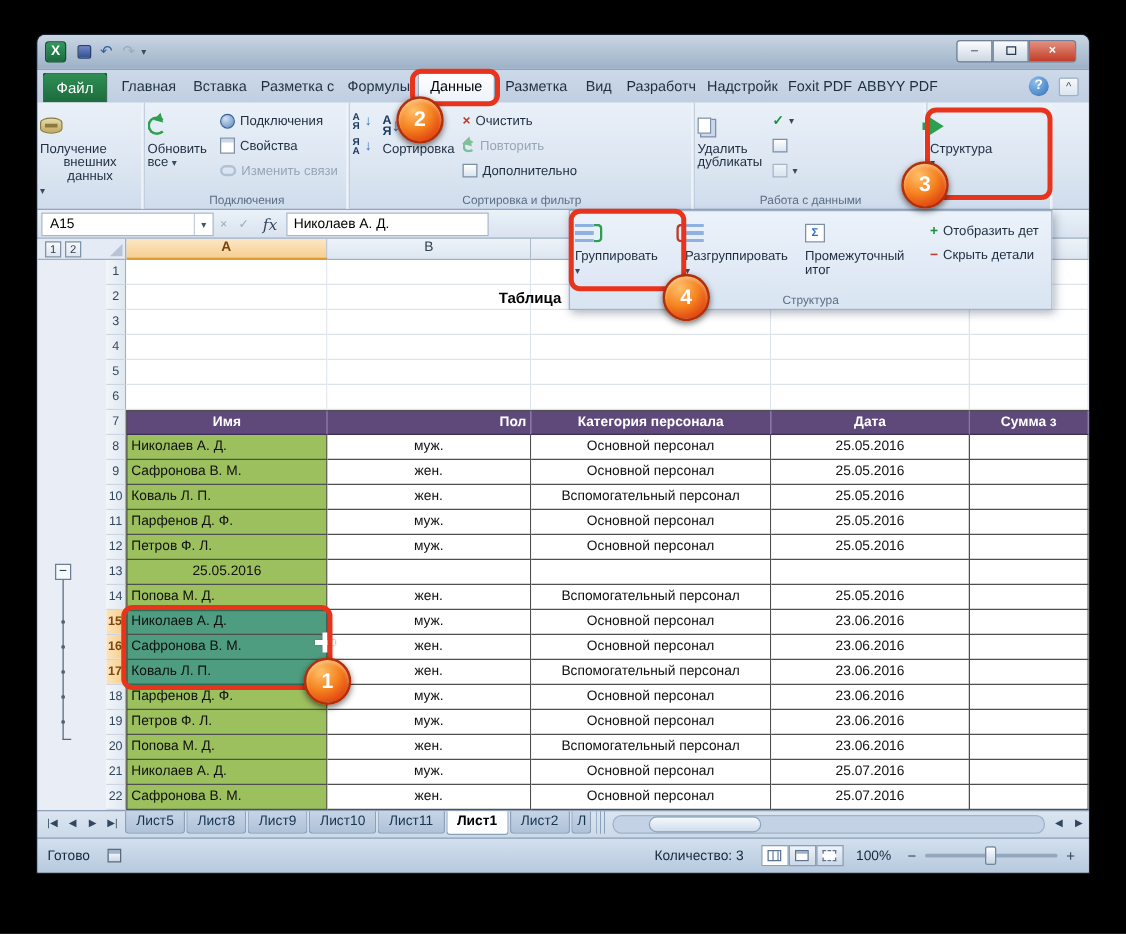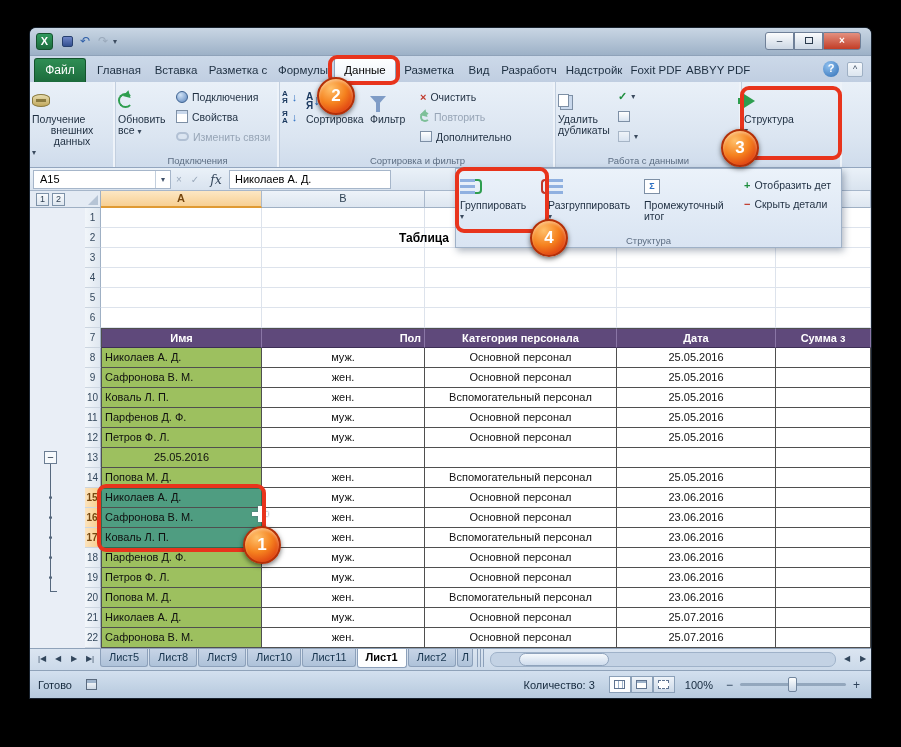--- a/index.html
+++ b/index.html
@@ -240,26 +240,20 @@
                 <span class="dar">↓</span>
               </div>
           </div>
           <div class="bigbtn" style="width:64px">
             <span class="icz">
                 <span class="azt" style="font-size:10px;line-height:9px"><span>А</span><br><span>Я</span></span>
                 <span class="dar" style="font-size:14px">↓</span>
               </span>
             <span>Сортировка</span>
           </div>
-          <div class="bigbtn" style="width:50px">
-            <span class="icz">
-                <span class="ics ic-funnel"></span>
-              </span>
-            <span>Фильтр</span>
-          </div>
           <div class="smallcol" style="width:128px">
             <div class="sbtn">
                 <span class="ic-xred">×</span>
                 <span>Очистить</span>
               </div>
             <div class="sbtn dis">
                 <span class="ics ic-refresh" style="width:10px;height:10px;border-width:2px"></span>
                 <span>Повторить</span>
               </div>
             <div class="sbtn">

